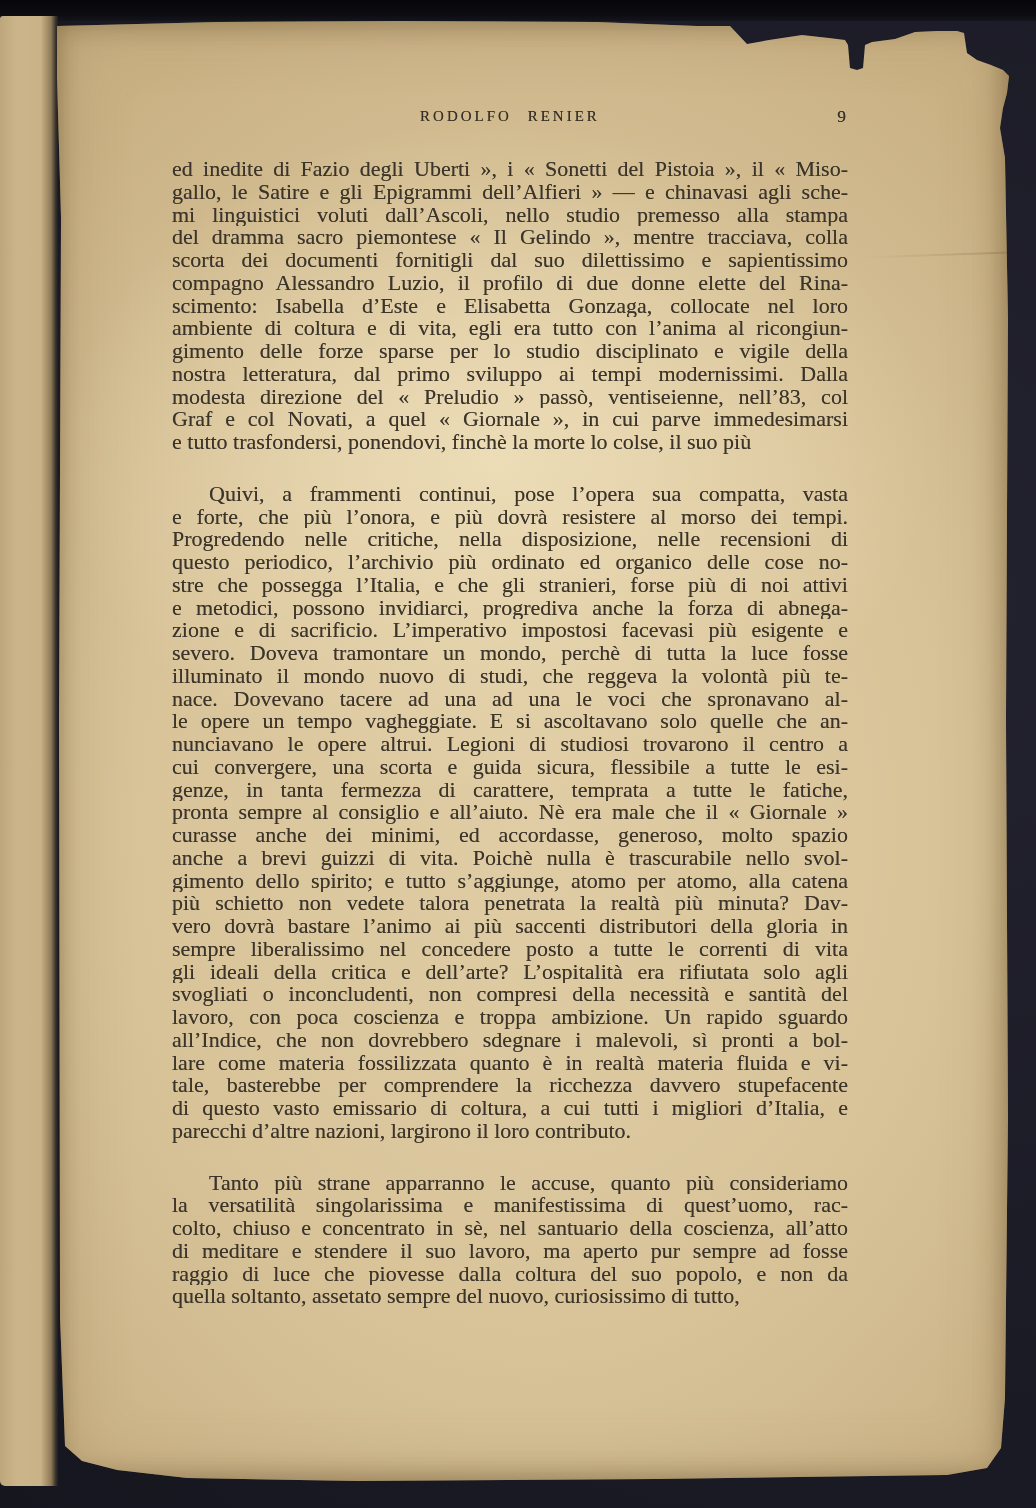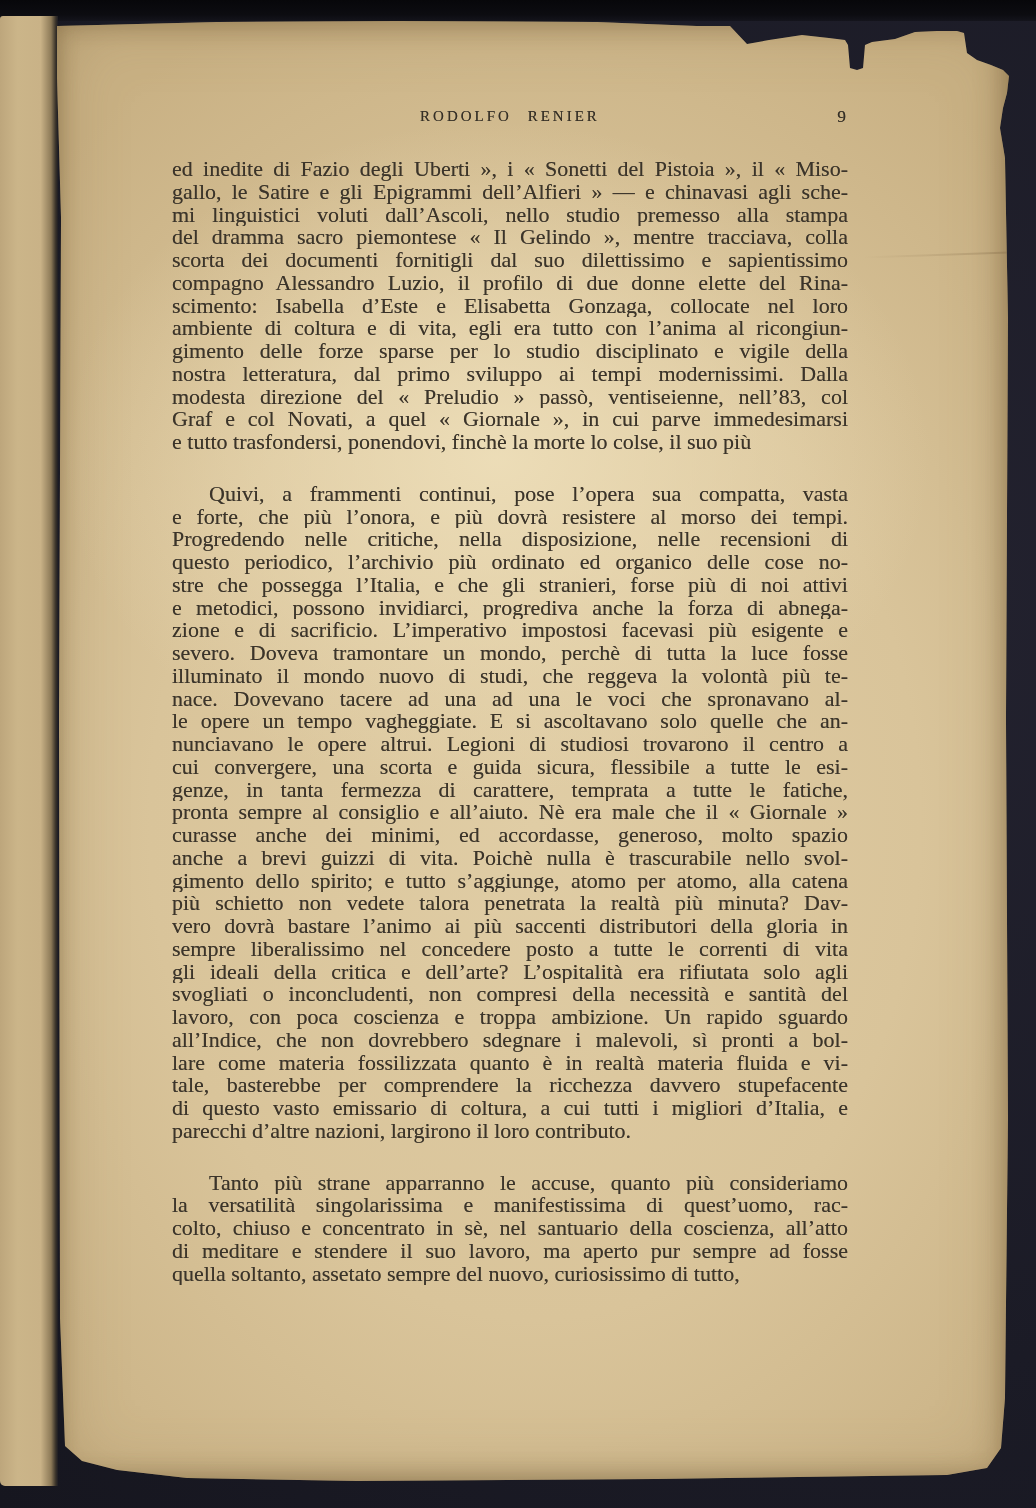--- a/index.html
+++ b/index.html
@@ -154,16 +154,17 @@
         <div class="line">lare come materia fossilizzata quanto è in realtà materia fluida e vi-</div>
         <div class="line">tale, basterebbe per comprendere la ricchezza davvero stupefacente</div>
         <div class="line">di questo vasto emissario di coltura, a cui tutti i migliori d’Italia, e</div>
         <div class="line">parecchi d’altre nazioni, largirono il loro contributo.</div>
       </div>
     <div class="para indent">
         <div class="line">Tanto più strane apparranno le accuse, quanto più consideriamo</div>
         <div class="line">la versatilità singolarissima e manifestissima di quest’uomo, rac-</div>
         <div class="line">colto, chiuso e concentrato in sè, nel santuario della coscienza, all’atto</div>
         <div class="line">di meditare e stendere il suo lavoro, ma aperto pur sempre ad fosse</div>
+        <div class="line">raggio di luce che piovesse dalla coltura del suo popolo, e non da</div>
         <div class="line">quella soltanto, assetato sempre del nuovo, curiosissimo di tutto,</div>
       </div>
   </div>
 </div>
 
 </body></html>

